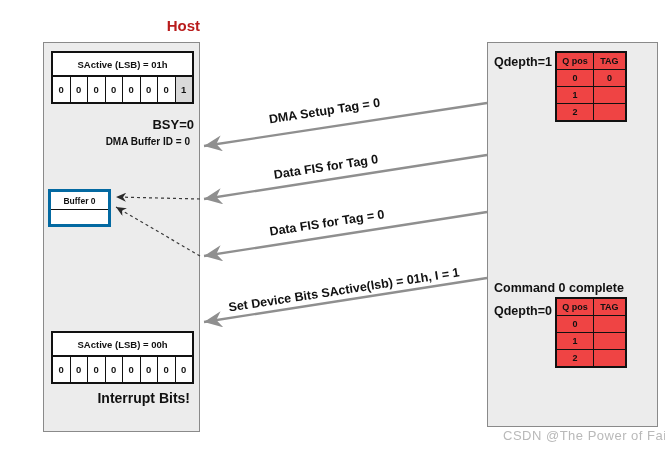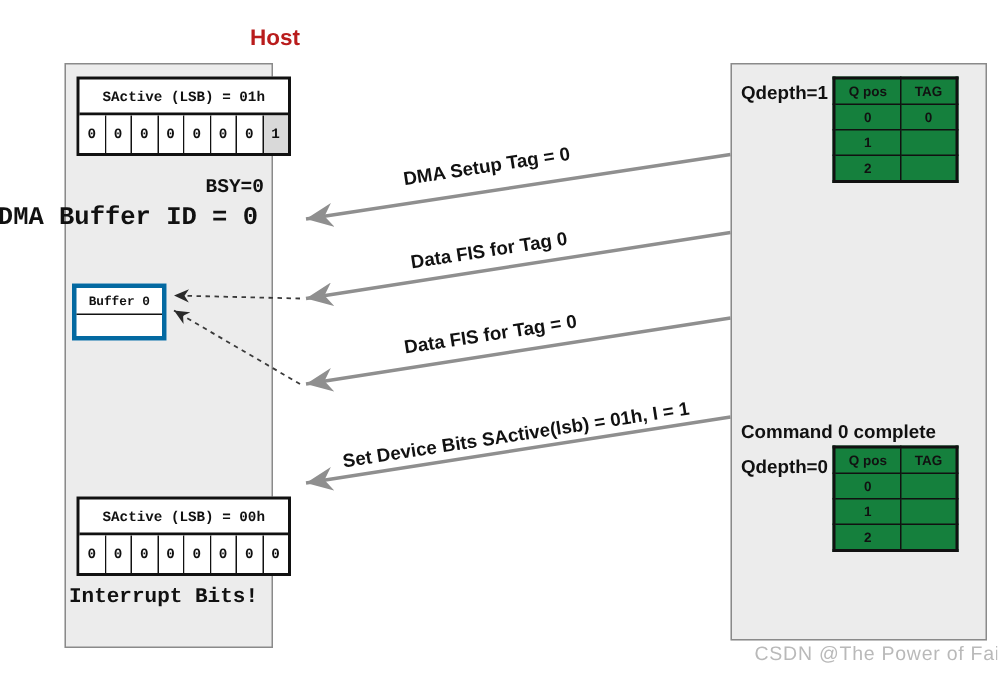--- a/index.html
+++ b/index.html
@@ -3,54 +3,54 @@
 <meta charset="utf-8">
 <style>
   html,body{margin:0;padding:0;background:#fff;}
   .canvas{
     position:relative;width:665px;height:450px;background:#ffffff;
     font-family:"Liberation Sans",sans-serif;overflow:hidden;
   }
   
   .actor-title{position:absolute;font-weight:bold;font-size:15px;color:#b91c1c;text-align:right;}
   .actor-box{position:absolute;background:#ececec;border:1.5px solid #8a8a8a;box-sizing:border-box;}
-  #host-box{left:43px;top:42px;width:139px;height:390px;font-family:Liberation Mono, monospace;}
+  #host-box{left:43px;top:42px;width:157px;height:390px;}
   #device-box{left:487px;top:42px;width:171px;height:385px;}
   #host-title{left:43px;top:17px;width:157px;}
   #device-title{left:487px;top:16px;width:171px;}
 
   
   .reg-table{position:absolute;left:7px;width:143px;border:2px solid #111;background:#fff;box-sizing:border-box;}
   .reg-head{font-weight:bold;font-size:9.5px;color:#111;text-align:center;padding:6px 2px 5px 2px;}
   .bit-row{display:flex;border-top:2px solid #111;}
   .bit-cell{flex:1;border-right:1px solid #111;text-align:center;font-weight:bold;font-size:9.5px;color:#111;
             padding:7px 0 7px 0;background:#fff;}
   .bit-cell:last-child{border-right:none;}
   .bit-cell.hl{background:#d9d9d9;}
   #reg-top{top:8px;}
   #reg-bottom{top:288px;}
 
   .host-text{position:absolute;font-weight:bold;color:#111;white-space:nowrap;}
   #bsy-label{top:74px;right:5px;font-size:13px;}
-  #dma-label{top:93px;right:9px;font-size:17px;}
+  #dma-label{top:93px;right:9px;font-size:10px;}
   #interrupt-label{top:347px;right:9px;font-size:14px;}
 
   
   .buffer-box{position:absolute;left:4px;top:146px;width:63px;height:38px;border:3px solid #0369a1;
               background:#fff;box-sizing:border-box;}
   .buffer-top{border-bottom:1.5px solid #111;height:17px;display:flex;align-items:center;justify-content:center;
               font-weight:bold;font-size:8.5px;color:#111;}
 
   
   .dev-text{position:absolute;font-weight:bold;color:#111;white-space:nowrap;font-size:12.5px;}
   #qdepth-top{left:6px;top:12px;}
   #cmd-complete{left:6px;top:238px;}
   #qdepth-bottom{left:6px;top:261px;}
 
-  .q-table{position:absolute;left:67px;width:84px;border:2px solid #111;background:#15803d;
+  .q-table{position:absolute;left:67px;width:72px;border:2px solid #111;background:#ef4444;
            border-collapse:collapse;box-sizing:border-box;}
   #q-table-top{top:8px;}
   #q-table-bottom{top:254px;}
   .q-table td{border:1px solid #111;font-weight:bold;font-size:9px;color:#111;text-align:center;
               height:16px;padding:0;}
   .q-table .c1{width:45px;}
   .q-table .c2{width:37px;}
   .q-table tr.hdr td{border-bottom:1.5px solid #111;}
 
   

